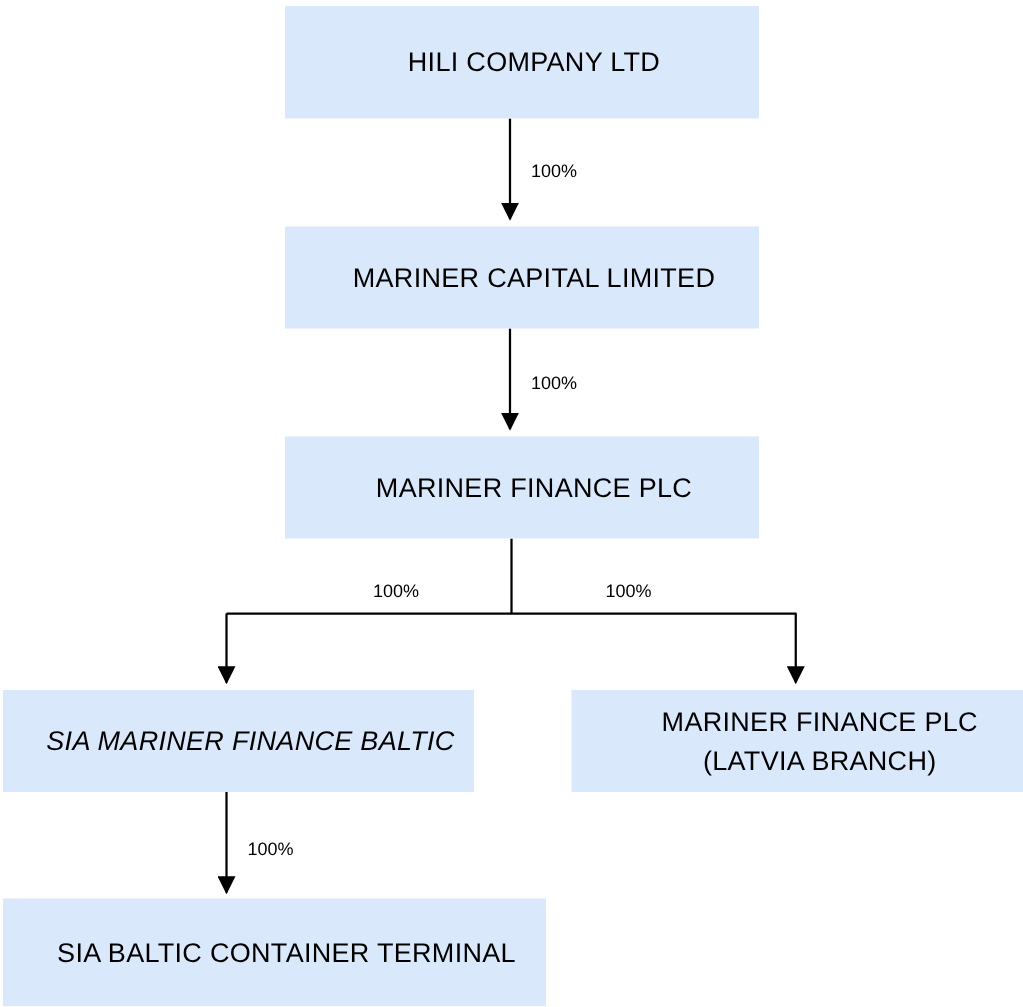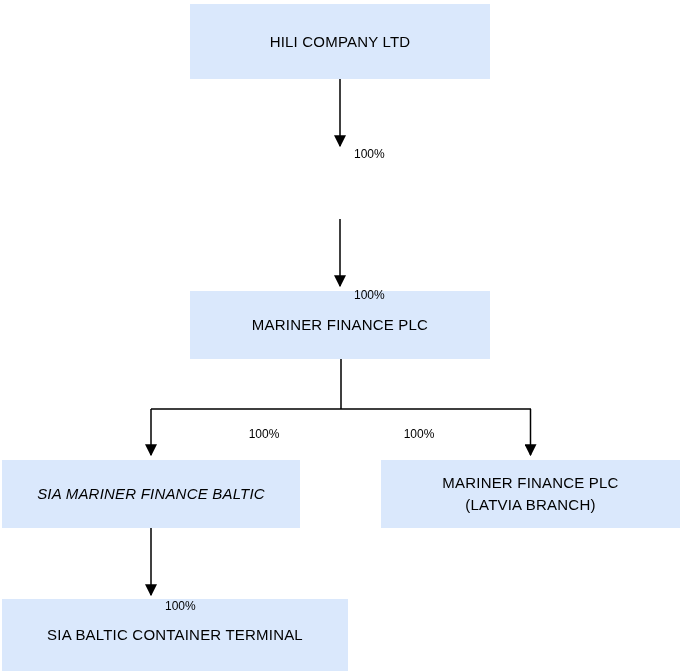--- a/index.html
+++ b/index.html
@@ -31,31 +31,31 @@
     fill: var(--connector-color, #000000);
   }
   .node {
     position: absolute;
     background: var(--node-fill, #dae8fc);
     color: var(--text-color, #000000);
     display: flex;
     align-items: center;
     justify-content: center;
     text-align: center;
-    font-size: 15px;
+    font-size: 18px;
     line-height: 1.45;
     white-space: pre-line;
     letter-spacing: 0.2px;
+    padding-left: 16px;
   }
   .edge-label {
     position: absolute;
     font-size: 12px;
     color: var(--text-color, #000000);
     white-space: nowrap;
-    margin-top: 40px;
   }
   .edge-label.centered {
     transform: translateX(-50%);
   }
 </style>
 </head>
 <body>
 
 <div class="canvas">
 
@@ -74,20 +74,21 @@
 
     <path class="edge" d="M 151 409 L 151 455" marker-end="url(#arrow)"></path>
 
     <path class="edge" d="M 530.5 409 L 530.5 455" marker-end="url(#arrow)"></path>
 
     <path class="edge" d="M 151 528 L 151 595" marker-end="url(#arrow)"></path>
   </svg>
 
   <div class="node" style="left:190px; top:4px; width:300px; height:75px;">HILI COMPANY LTD</div>
 
+  <div class="node" style="left:190px; top:151px; width:300px; height:68px;">MARINER CAPITAL LIMITED</div>
 
   <div class="node" style="left:190px; top:291px; width:300px; height:68px;">MARINER FINANCE PLC</div>
 
   <div class="node" style="left:2px; top:460px; width:298px; height:68px;font-style:italic;">SIA MARINER FINANCE BALTIC</div>
 
   <div class="node" style="left:381px; top:460px; width:299px; height:68px;">MARINER FINANCE PLC
 (LATVIA BRANCH)</div>
 
   <div class="node" style="left:2px; top:599px; width:346px; height:72px;">SIA BALTIC CONTAINER TERMINAL</div>
 

